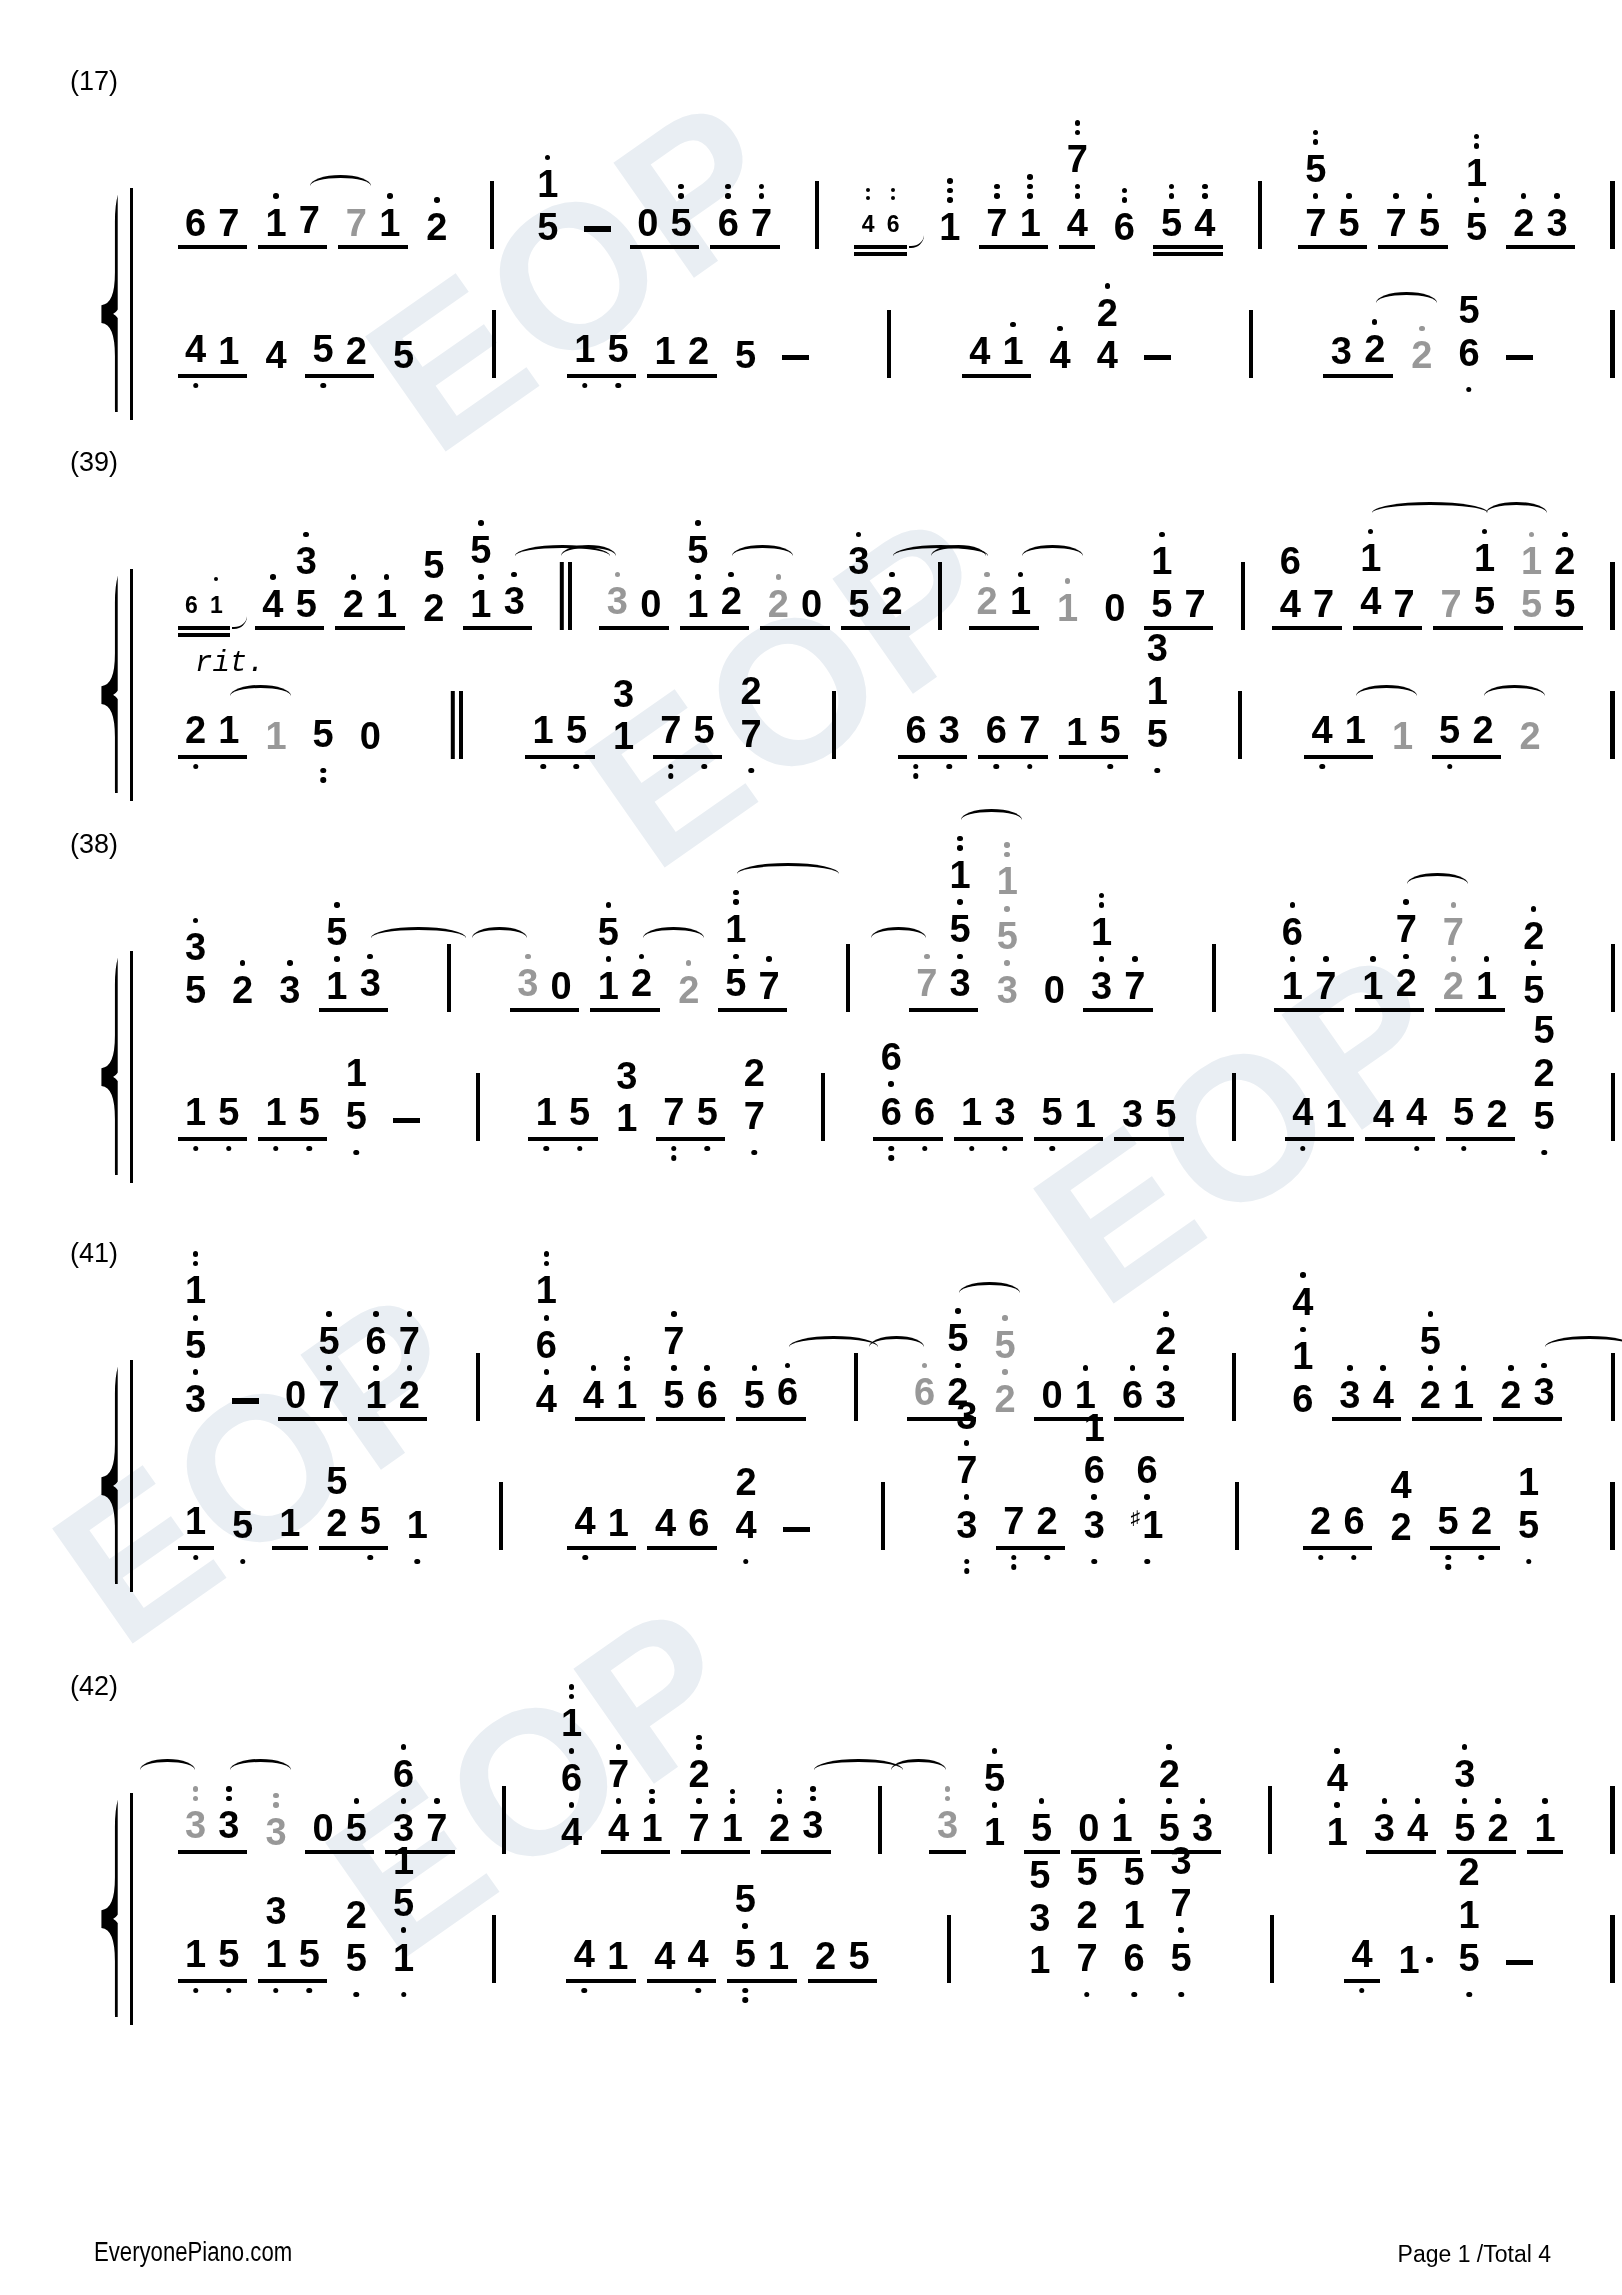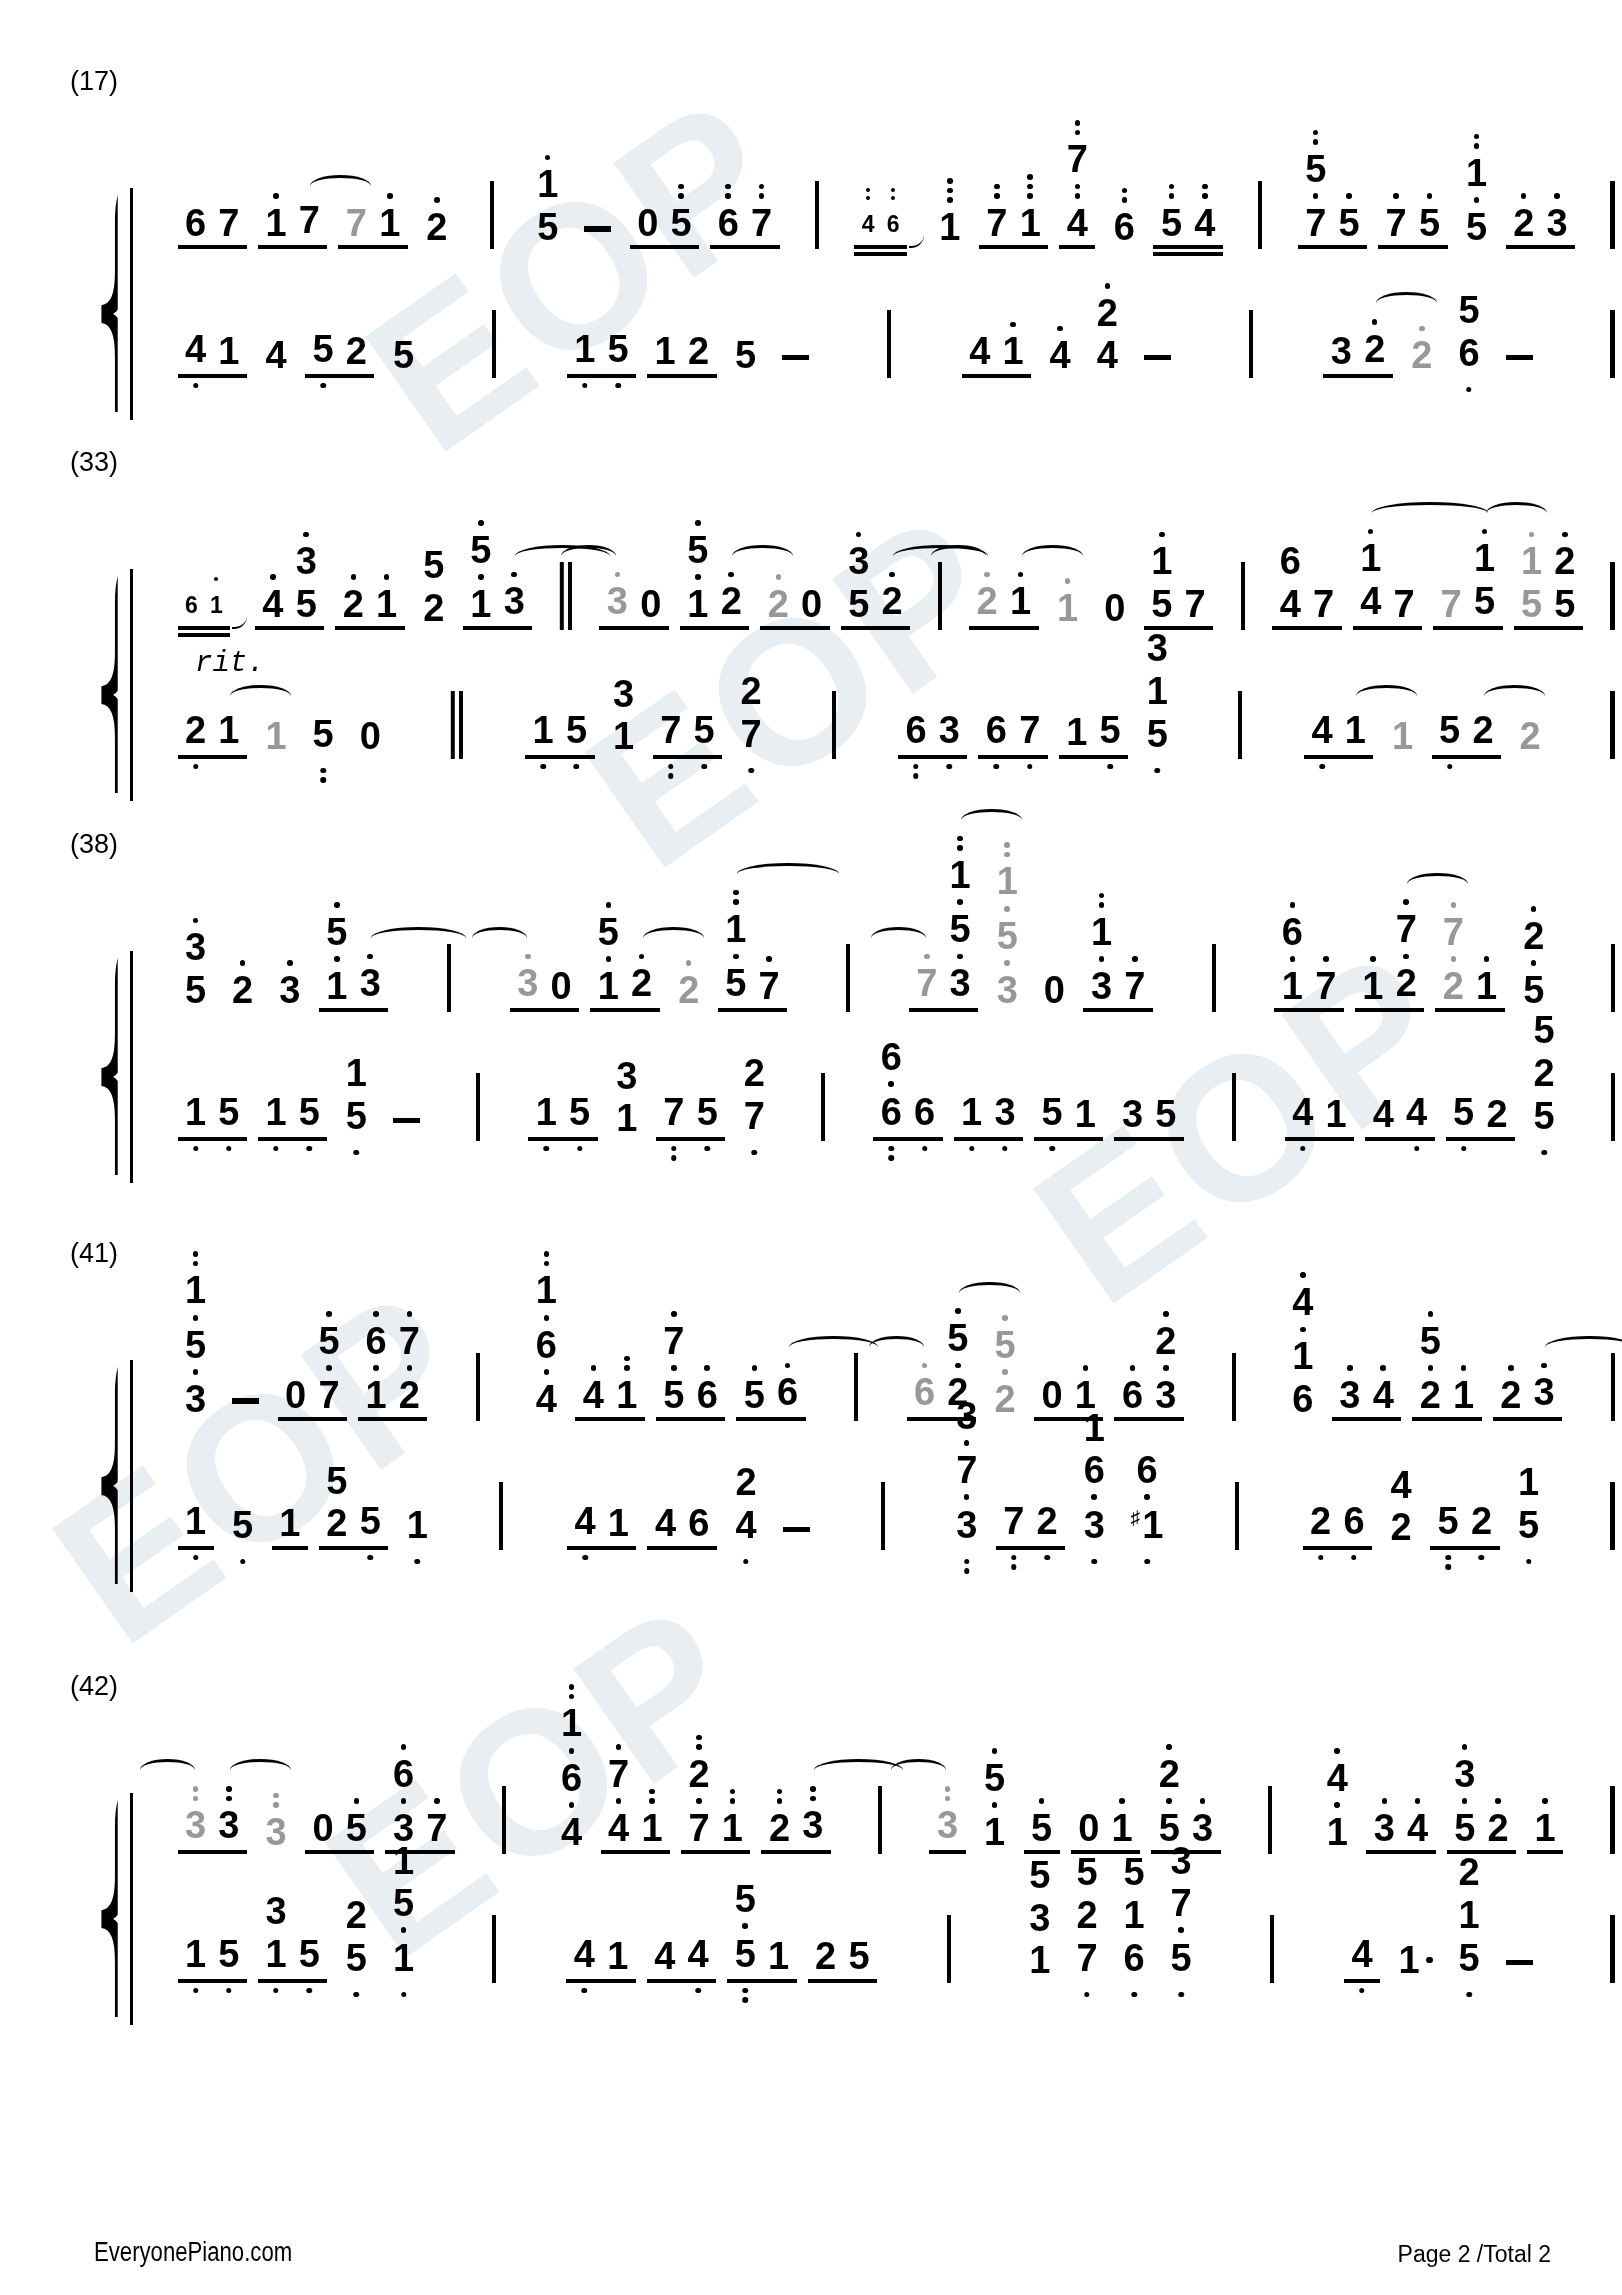--- a/index.html
+++ b/index.html
@@ -562,21 +562,21 @@
             <div class="grp">
               <div class="tok">
                 <div class="dashg"></div>
               </div>
             </div>
           </div>
           <div class="bar"></div>
         </div>
       </div>
       <div class="sys" style="top: 446px;">
-        <div class="syslabel">(33)</div>
+        <div class="syslabel">(39)</div>
         <div class="brace">{</div>
         <div class="sysline"></div>
         <div class="row top">
           <div class="measure">
             <div class="grp u2 grace">
               <div class="tok">
                 <div class="cell">
                   <div class="digit">6</div>
                 </div>
               </div>
@@ -3007,15 +3007,15 @@
               <div class="tok">
                 <div class="dashg"></div>
               </div>
             </div>
           </div>
           <div class="bar"></div>
         </div>
       </div>
     </main>
   <div class="footer-left">EveryonePiano.com</div>
-  <div class="footer-right">Page 2 /Total 2</div>
+  <div class="footer-right">Page 1 /Total 4</div>
 </div>
 
 
 </body></html>

